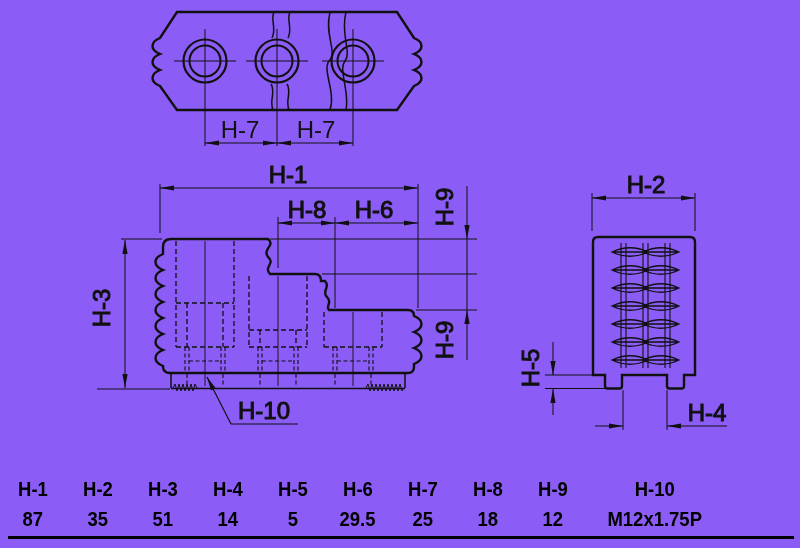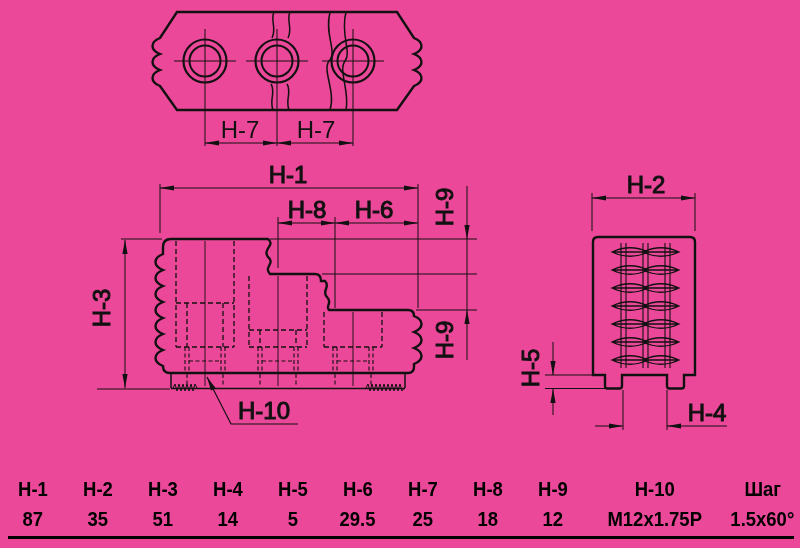--- a/index.html
+++ b/index.html
@@ -1,16 +1,16 @@
 <!DOCTYPE html>
 <html><head>
 <meta charset="utf-8">
 <style>
   html,body{margin:0;padding:0;background:#fff;}
-  #stage{position:relative;width:800px;height:548px;background:#ec4899;overflow:hidden;
+  #stage{position:relative;width:800px;height:548px;background:#8b5cf6;overflow:hidden;
          font-family:"Liberation Sans",sans-serif;}
   #drawing{position:absolute;left:0;top:0;}
   svg text{fill:#111;font-family:"Liberation Sans",sans-serif;font-size:24px;}
   .tbl{position:absolute;left:0;top:478px;width:800px;display:flex;}
   .tbl .col{display:flex;flex-direction:column;align-items:center;}
   .tbl .hdr{font-weight:bold;font-size:21px;line-height:22px;color:#000;
             transform:scaleX(0.88);white-space:nowrap;}
   .tbl .val{font-weight:bold;font-size:21px;line-height:22px;color:#000;margin-top:8px;
             transform:scaleX(0.88);white-space:nowrap;}
   .rule{position:absolute;left:8px;top:536px;width:786px;height:3px;background:#000;}
@@ -216,19 +216,15 @@
       <div class="val">18</div>
     </div>
     <div class="col" style="width:65px">
       <div class="hdr">H-9</div>
       <div class="val">12</div>
     </div>
     <div class="col" style="width:140px">
       <div class="hdr">H-10</div>
       <div class="val">M12x1.75P</div>
     </div>
-    <div class="col" style="width:75px">
-      <div class="hdr">Шаг</div>
-      <div class="val">1.5x60°</div>
-    </div>
   </div>
   <div class="rule"></div>
 </div>
 
 </body></html>

